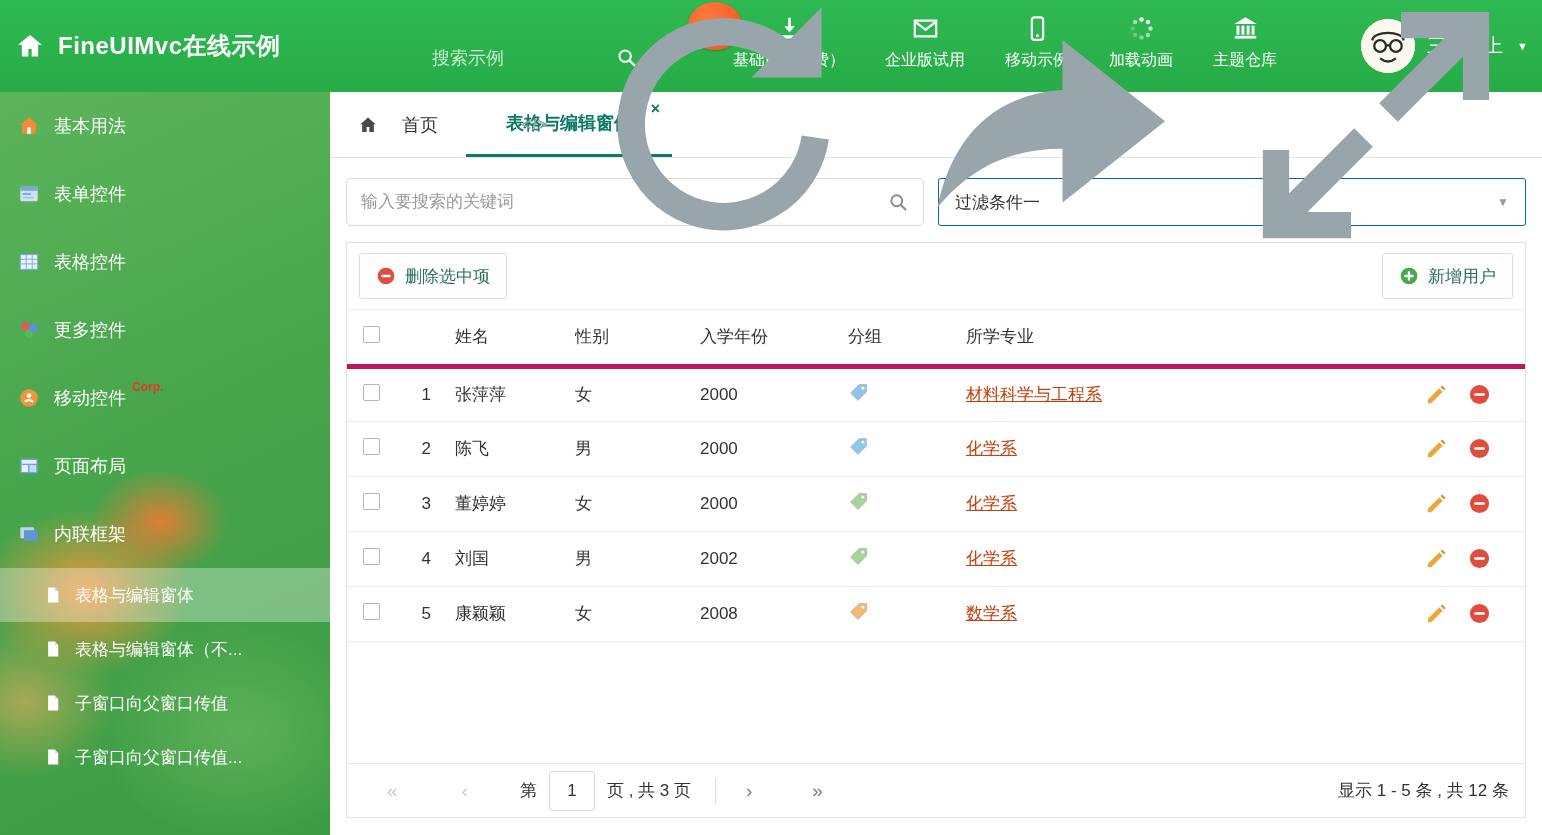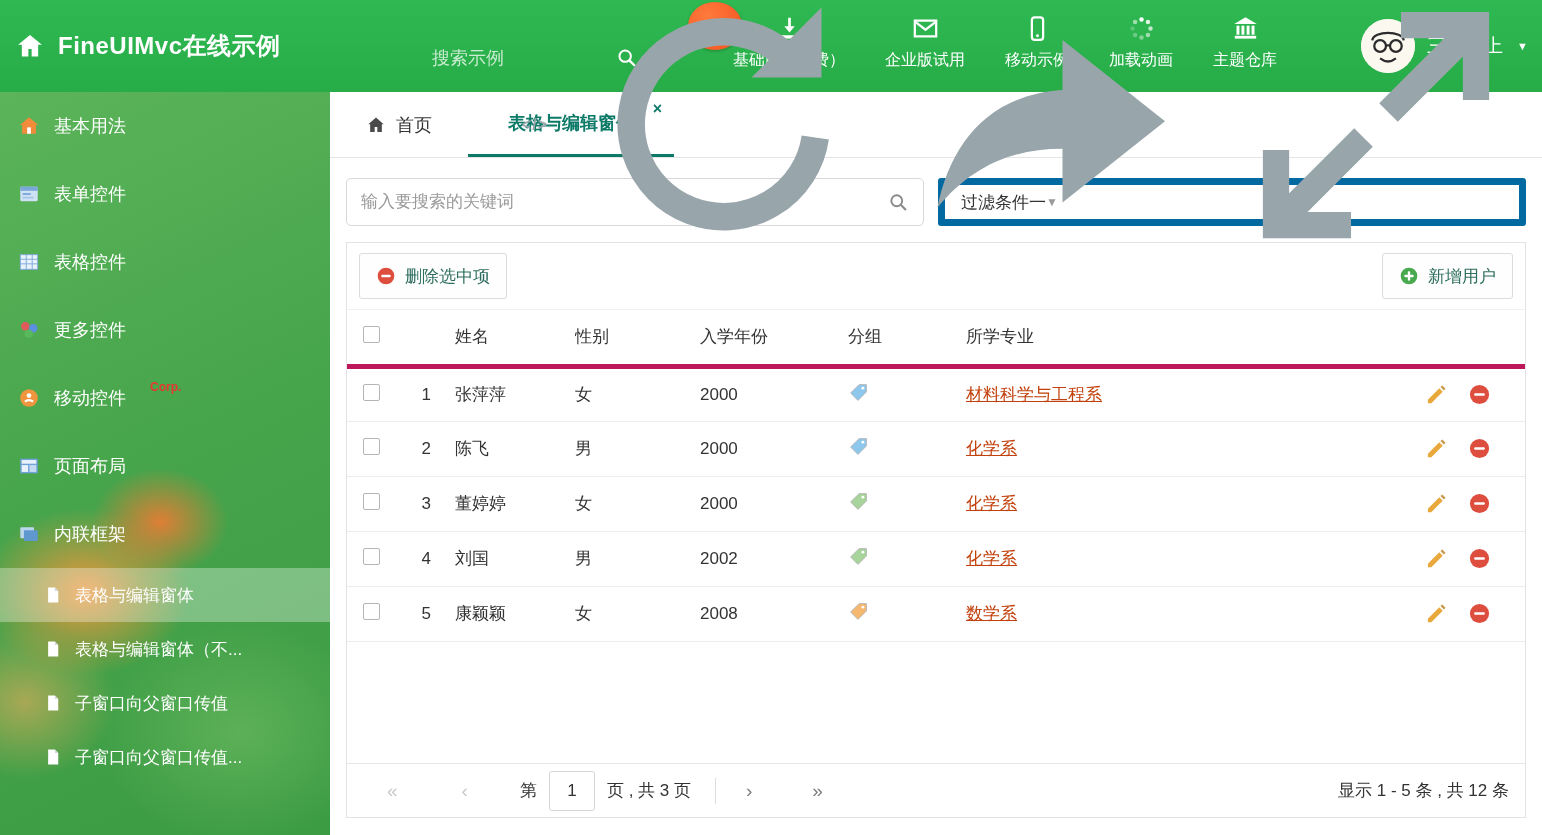--- a/index.html
+++ b/index.html
@@ -37,45 +37,45 @@
     background:
       radial-gradient(95px 75px at 160px 430px, rgba(250,120,50,.85), rgba(250,120,50,0) 72%),
       radial-gradient(150px 120px at 85px 500px, rgba(255,150,60,.9), rgba(255,150,60,0) 70%),
       radial-gradient(130px 110px at 25px 610px, rgba(252,175,95,.55), rgba(252,175,95,0) 70%),
       radial-gradient(200px 160px at 240px 640px, rgba(150,210,120,.35), rgba(150,210,120,0) 70%),
       linear-gradient(155deg,#5cb45a 0%,#47a54c 45%,#3a9b43 100%)}
   .side-item{height:68px;display:flex;align-items:center;padding:0 18px;font-size:18px;
     position:relative;cursor:pointer}
   .side-item .icn{width:22px;height:22px;margin-right:14px;flex:0 0 auto}
   .side-item .chev{position:absolute;right:16px;font-size:11px;opacity:.95}
-  .corp{color:#e8372c;font-size:12px;margin-left:24px;align-self:flex-start;margin-top:16px;font-weight:bold}
+  .corp{color:#e8372c;font-size:12px;margin-left:6px;align-self:flex-start;margin-top:16px;font-weight:bold}
   .sub-item{height:54px;display:flex;align-items:center;padding-left:44px;font-size:17px;gap:13px;cursor:pointer}
   .sub-item .icn{width:18px;height:18px;flex:0 0 auto}
   .sub-item.active{background:rgba(255,255,255,.32)}
 
   
   .main{position:absolute;left:330px;top:92px;width:1212px;height:743px;background:#fff}
   .tabbar{height:66px;border-bottom:1px solid #e4e4e4;display:flex;align-items:stretch;position:relative}
-  .tab-home{display:flex;align-items:center;gap:10px;padding:0 36px;font-size:18px;color:#333;cursor:pointer}
+  .tab-home{display:flex;align-items:center;gap:24px;padding:0 28px;font-size:18px;color:#333;cursor:pointer}
   .tab-home .icn{width:20px;height:20px}
   .tab-active{display:flex;align-items:center;padding:0 40px;font-size:18px;color:#0d7a68;
     font-weight:bold;border-bottom:3px solid #0d7a68;position:relative;cursor:pointer}
   .tab-close{position:absolute;top:8px;right:12px;font-size:16px;color:#0d7a68;font-weight:bold;cursor:pointer}
   .tab-tools{position:absolute;right:16px;top:0;height:100%;display:flex;align-items:center;gap:26px;color:#98a5aa}
   .tool{cursor:pointer}
   .tool-code{font-size:16px;font-weight:bold;color:#98a5aa;letter-spacing:1px}
 
   .filterbar{display:flex;gap:14px;padding:20px 16px 0}
   .search-box{flex:0 0 578px;height:48px;border:1px solid #d8d8d8;border-radius:5px;
     display:flex;align-items:center;padding:0 14px;gap:10px}
   .search-box input{flex:1;border:none;outline:none;font-size:17px;color:#555;font-family:inherit}
   .search-box input::placeholder{color:#9a9a9a}
   .search-box .icn{width:21px;height:21px;color:#8a8a8a}
-  .dropdown{flex:1;height:48px;border:7px solid #0369a1;border-radius:3px;display:flex;align-items:center;
-    justify-content:flex-start;padding:0 16px;font-size:17px;color:#333;cursor:pointer}
+  .dropdown{flex:1;height:48px;border:1px solid #0369a1;border-radius:3px;display:flex;align-items:center;
+    justify-content:space-between;padding:0 16px;font-size:17px;color:#333;cursor:pointer}
   .dd-caret{font-size:12px;color:#9a9a9a}
 
   .panel{margin:16px;border:1px solid #e3e3e3;height:576px;display:flex;flex-direction:column;background:#fff}
   .toolbar{padding:10px 12px;display:flex;align-items:center;border-bottom:1px solid #f0f0f0}
   .btn{display:inline-flex;align-items:center;gap:9px;height:46px;padding:0 16px;border:1px solid #dcdcdc;
     background:#fefefe;color:#2e6e5e;font-size:17px;border-radius:3px;cursor:pointer;font-family:inherit}
   .btn .icn{width:20px;height:20px}
   .btn-add{margin-left:auto}
 
   table{width:100%;border-collapse:collapse;table-layout:fixed}

